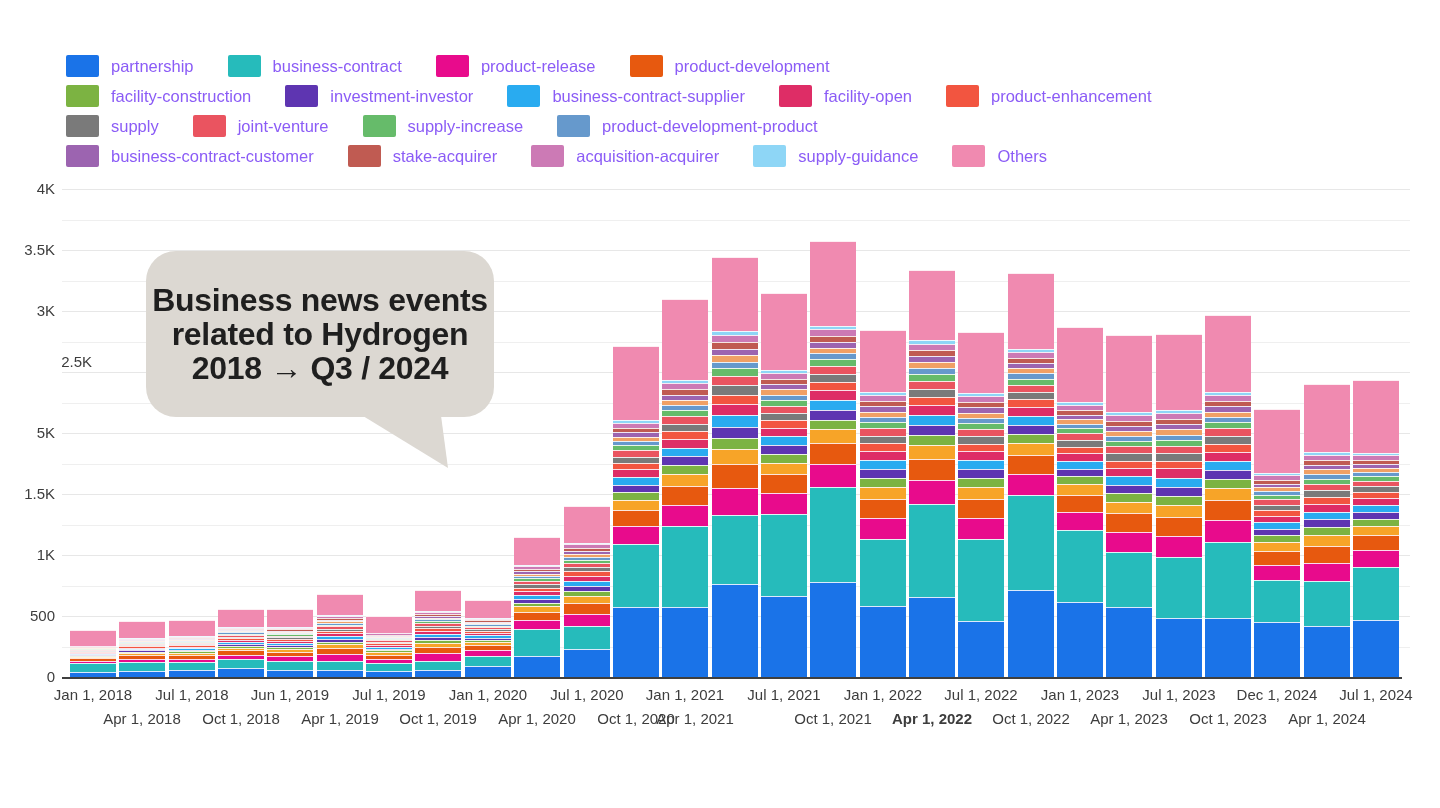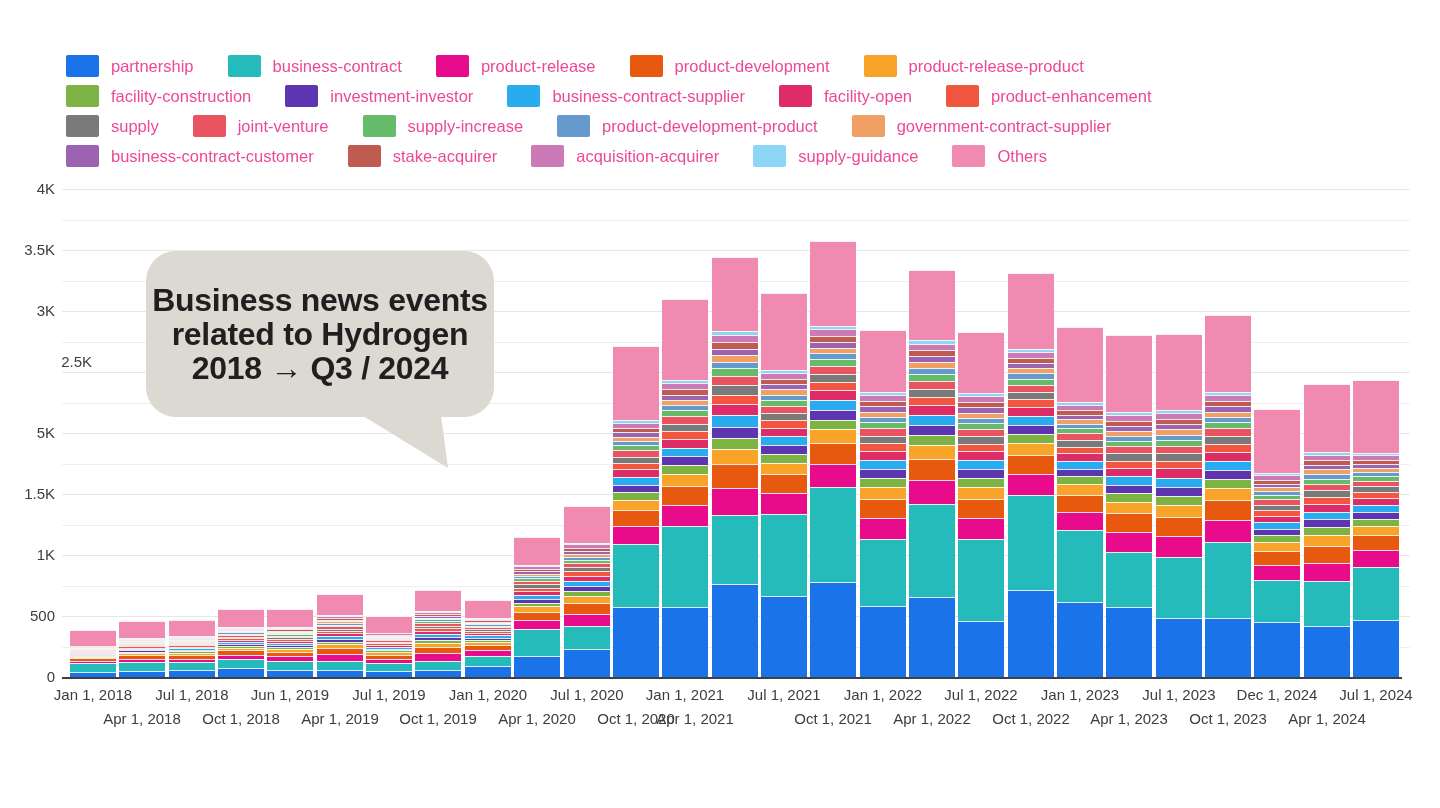--- a/index.html
+++ b/index.html
@@ -3,21 +3,21 @@
 <meta charset="utf-8">
 <style>
   html,body{margin:0;padding:0;background:#fff;}
   #app{position:relative;width:1440px;height:808px;background:#ffffff;overflow:hidden;
        font-family:"Liberation Sans", sans-serif;}
   
   #legend{position:absolute;left:66px;top:55px;}
   .legend-row{display:flex;align-items:center;margin-bottom:8px;}
   .legend-item{display:flex;align-items:center;margin-right:34px;cursor:pointer;}
   .legend-swatch{width:33px;height:22px;border-radius:2px;flex:0 0 auto;}
-  .legend-label{margin-left:12px;font-size:16.5px;line-height:22px;color:#ec4899;white-space:nowrap;}
+  .legend-label{margin-left:12px;font-size:16.5px;line-height:22px;color:#8b5cf6;white-space:nowrap;}
   
   .gridline{position:absolute;left:62px;width:1348px;height:1px;background:#e7e7e7;}
   .gridline.minor{background:#efefef;}
   #baseline{position:absolute;left:62px;width:1340px;height:2px;background:#3f3f3f;}
   .y-tick{position:absolute;left:0;width:55px;text-align:right;font-size:15px;color:#3d3d3d;}
   .x-tick{position:absolute;width:110px;text-align:center;font-size:15px;color:#3d3d3d;white-space:nowrap;}
   
   .bar{position:absolute;width:46px;display:flex;flex-direction:column-reverse;}
   .seg{width:100%;box-shadow:inset 0 1px 0 rgba(255,255,255,.85);}
   
@@ -42,24 +42,20 @@
           <span class="legend-label">business-contract</span>
         </div>
         <div class="legend-item">
           <span class="legend-swatch" style="background: rgb(232, 11, 140);"></span>
           <span class="legend-label">product-release</span>
         </div>
         <div class="legend-item">
           <span class="legend-swatch" style="background: rgb(231, 89, 15);"></span>
           <span class="legend-label">product-development</span>
         </div>
-        <div class="legend-item">
-          <span class="legend-swatch" style="background: rgb(247, 164, 40);"></span>
-          <span class="legend-label">product-release-product</span>
-        </div>
       </div>
       <div class="legend-row">
         <div class="legend-item">
           <span class="legend-swatch" style="background: rgb(124, 179, 66);"></span>
           <span class="legend-label">facility-construction</span>
         </div>
         <div class="legend-item">
           <span class="legend-swatch" style="background: rgb(94, 53, 177);"></span>
           <span class="legend-label">investment-investor</span>
         </div>
@@ -85,24 +81,20 @@
           <span class="legend-swatch" style="background: rgb(234, 84, 96);"></span>
           <span class="legend-label">joint-venture</span>
         </div>
         <div class="legend-item">
           <span class="legend-swatch" style="background: rgb(102, 187, 106);"></span>
           <span class="legend-label">supply-increase</span>
         </div>
         <div class="legend-item">
           <span class="legend-swatch" style="background: rgb(102, 153, 204);"></span>
           <span class="legend-label">product-development-product</span>
-        </div>
-        <div class="legend-item">
-          <span class="legend-swatch" style="background: rgb(240, 160, 101);"></span>
-          <span class="legend-label">government-contract-supplier</span>
         </div>
       </div>
       <div class="legend-row">
         <div class="legend-item">
           <span class="legend-swatch" style="background: rgb(156, 100, 176);"></span>
           <span class="legend-label">business-contract-customer</span>
         </div>
         <div class="legend-item">
           <span class="legend-swatch" style="background: rgb(192, 91, 82);"></span>
           <span class="legend-label">stake-acquirer</span>
@@ -554,21 +546,21 @@
         <div class="seg" title="joint-venture: 68" style="height: 8.3px; background: rgb(234, 84, 96);"></div>
         <div class="seg" title="supply-increase: 55" style="height: 6.71px; background: rgb(102, 187, 106);"></div>
         <div class="seg" title="product-development-product: 48" style="height: 5.86px; background: rgb(102, 153, 204);"></div>
         <div class="seg" title="government-contract-supplier: 48" style="height: 5.86px; background: rgb(240, 160, 101);"></div>
         <div class="seg" title="business-contract-customer: 48" style="height: 5.86px; background: rgb(156, 100, 176);"></div>
         <div class="seg" title="stake-acquirer: 48" style="height: 5.86px; background: rgb(192, 91, 82);"></div>
         <div class="seg" title="acquisition-acquirer: 55" style="height: 6.71px; background: rgb(204, 122, 181);"></div>
         <div class="seg" title="supply-guidance: 27" style="height: 3.29px; background: rgb(142, 214, 246);"></div>
         <div class="seg" title="Others: 580" style="height: 70.76px; background: rgb(240, 138, 176);"></div>
       </div>
-      <div class="x-tick" style="left: 877px; top: 710px;">Apr 1, 2022</div>
+      <div class="x-tick" style="left: 877px; top: 710px; font-weight: bold;">Apr 1, 2022</div>
       <div class="bar" style="left: 958px; bottom: 131px;">
         <div class="seg" title="partnership: 460" style="height: 56.12px; background: rgb(26, 115, 232);"></div>
         <div class="seg" title="business-contract: 670" style="height: 81.74px; background: rgb(38, 187, 187);"></div>
         <div class="seg" title="product-release: 171" style="height: 20.86px; background: rgb(232, 11, 140);"></div>
         <div class="seg" title="product-development: 159" style="height: 19.4px; background: rgb(231, 89, 15);"></div>
         <div class="seg" title="product-release-product: 98" style="height: 11.96px; background: rgb(247, 164, 40);"></div>
         <div class="seg" title="facility-construction: 73" style="height: 8.91px; background: rgb(124, 179, 66);"></div>
         <div class="seg" title="investment-investor: 73" style="height: 8.91px; background: rgb(94, 53, 177);"></div>
         <div class="seg" title="business-contract-supplier: 73" style="height: 8.91px; background: rgb(41, 171, 240);"></div>
         <div class="seg" title="facility-open: 73" style="height: 8.91px; background: rgb(222, 45, 102);"></div>

